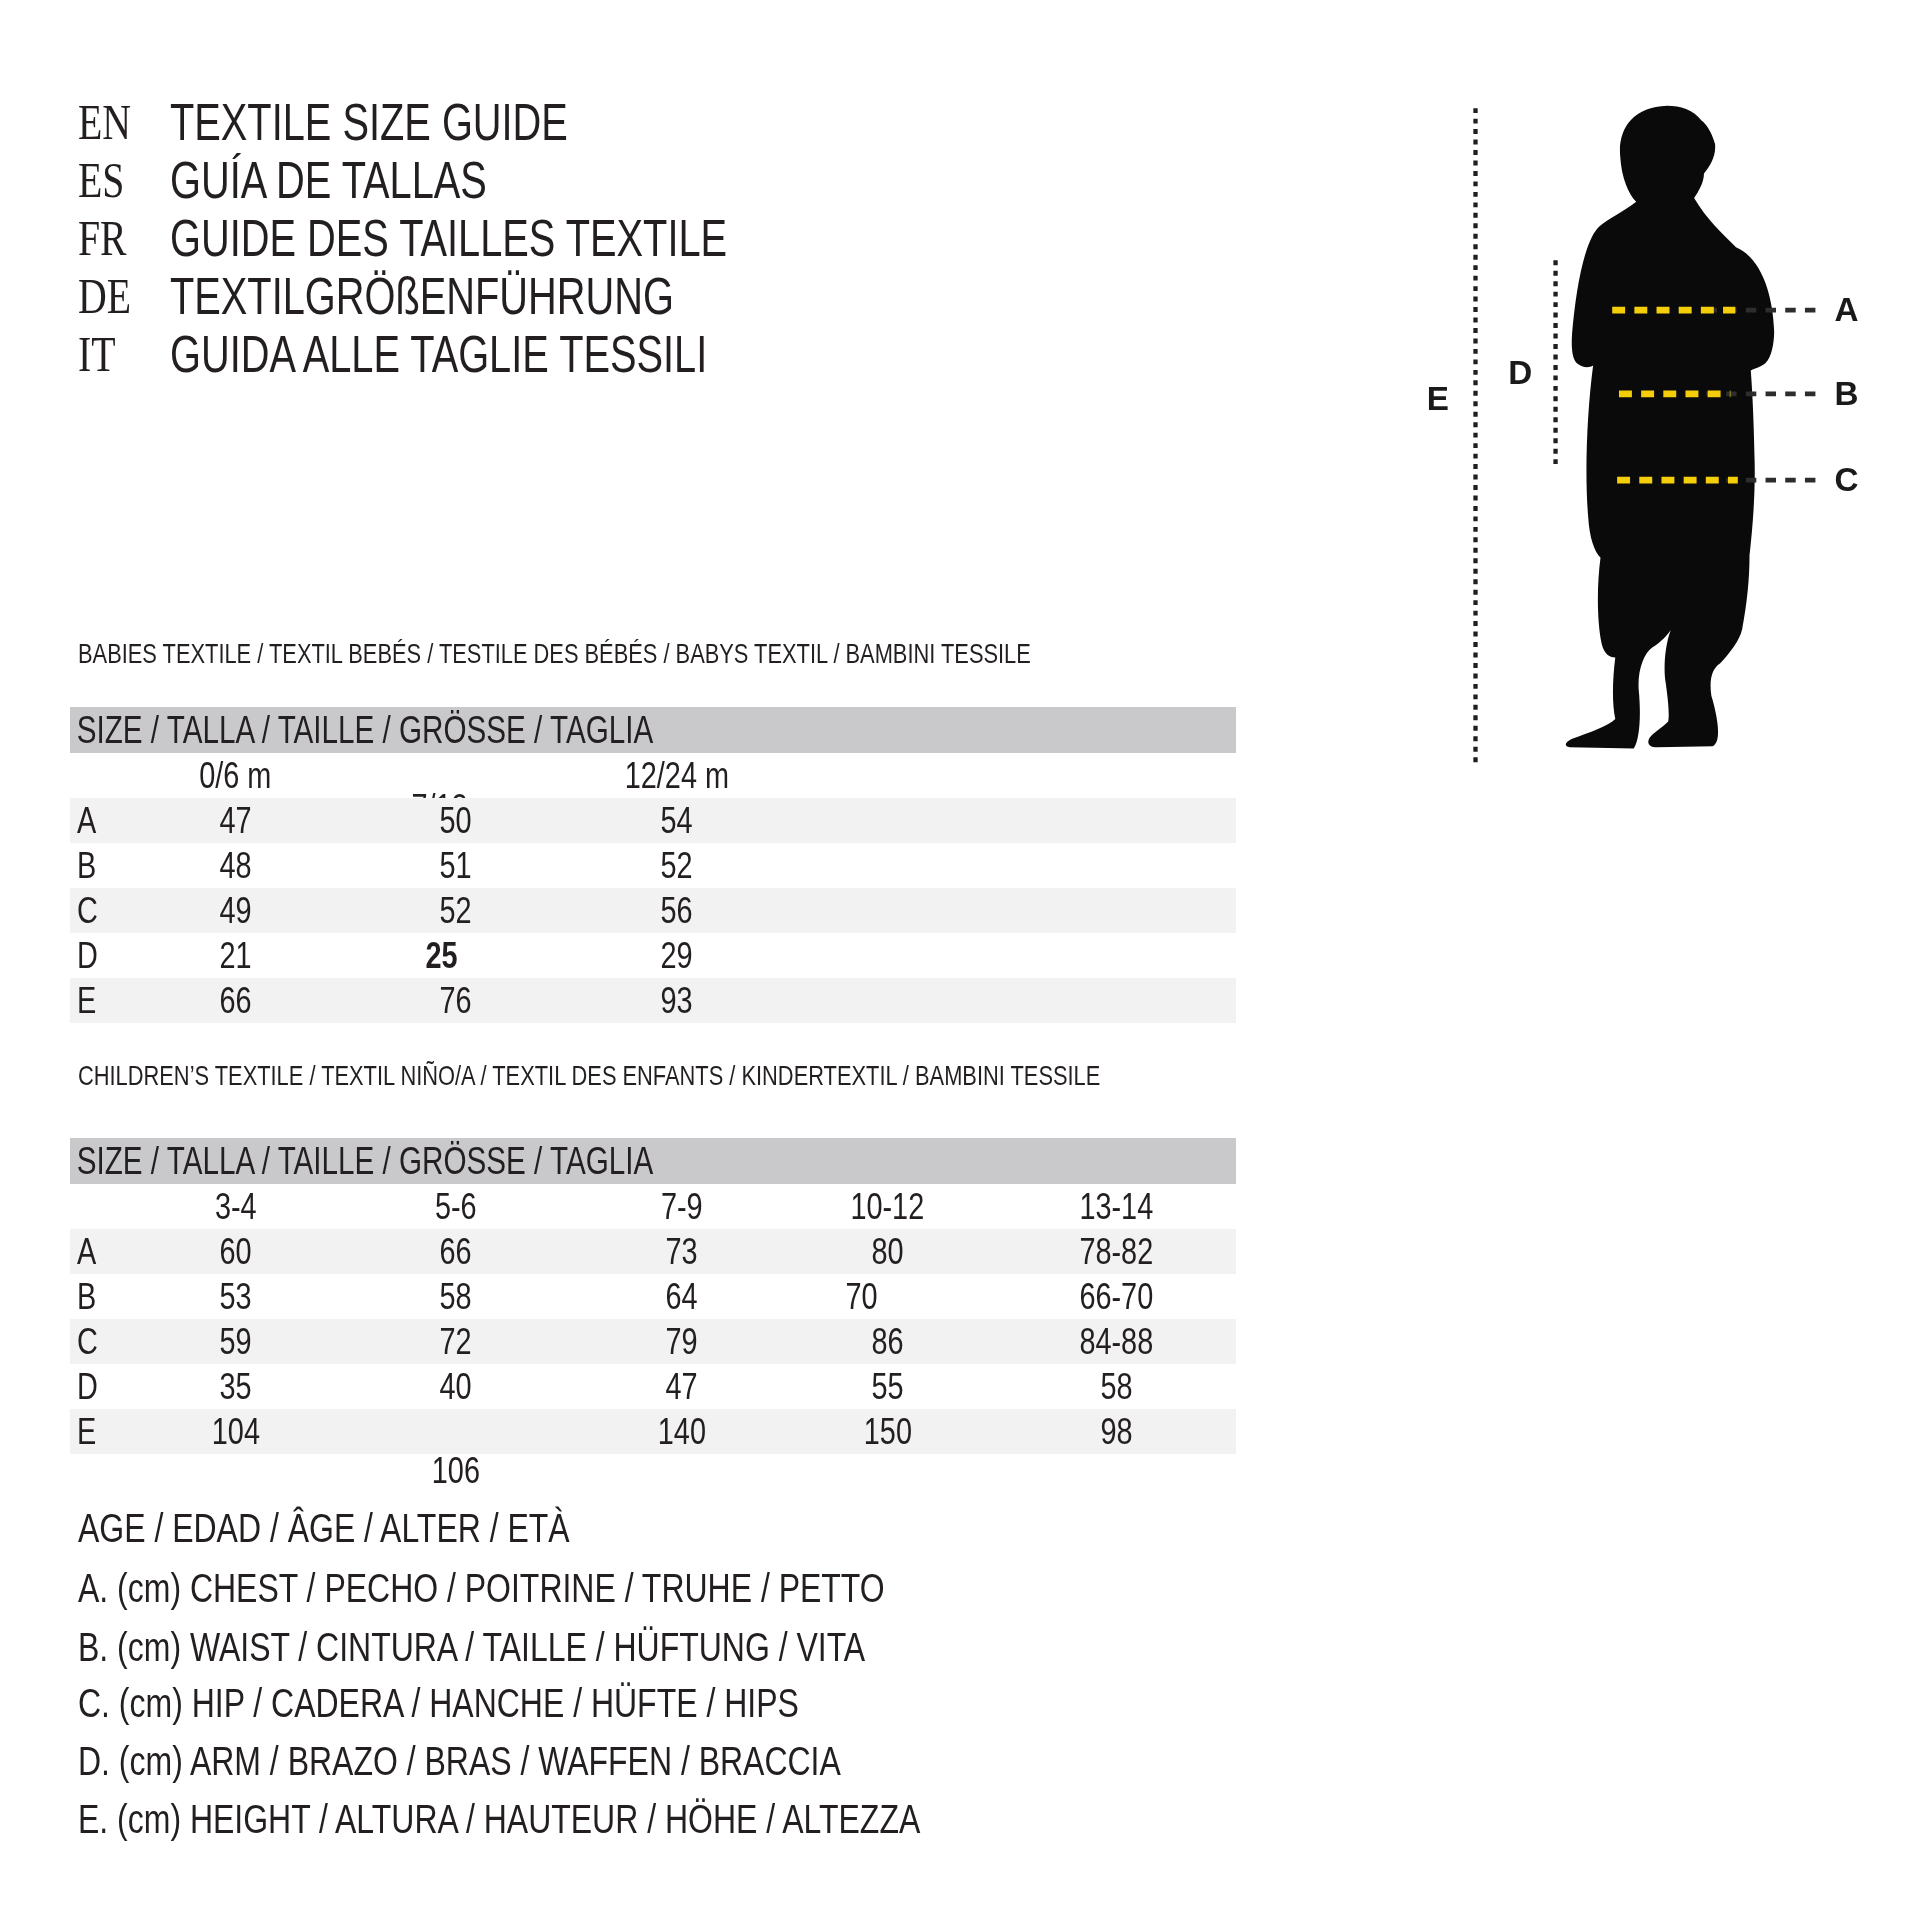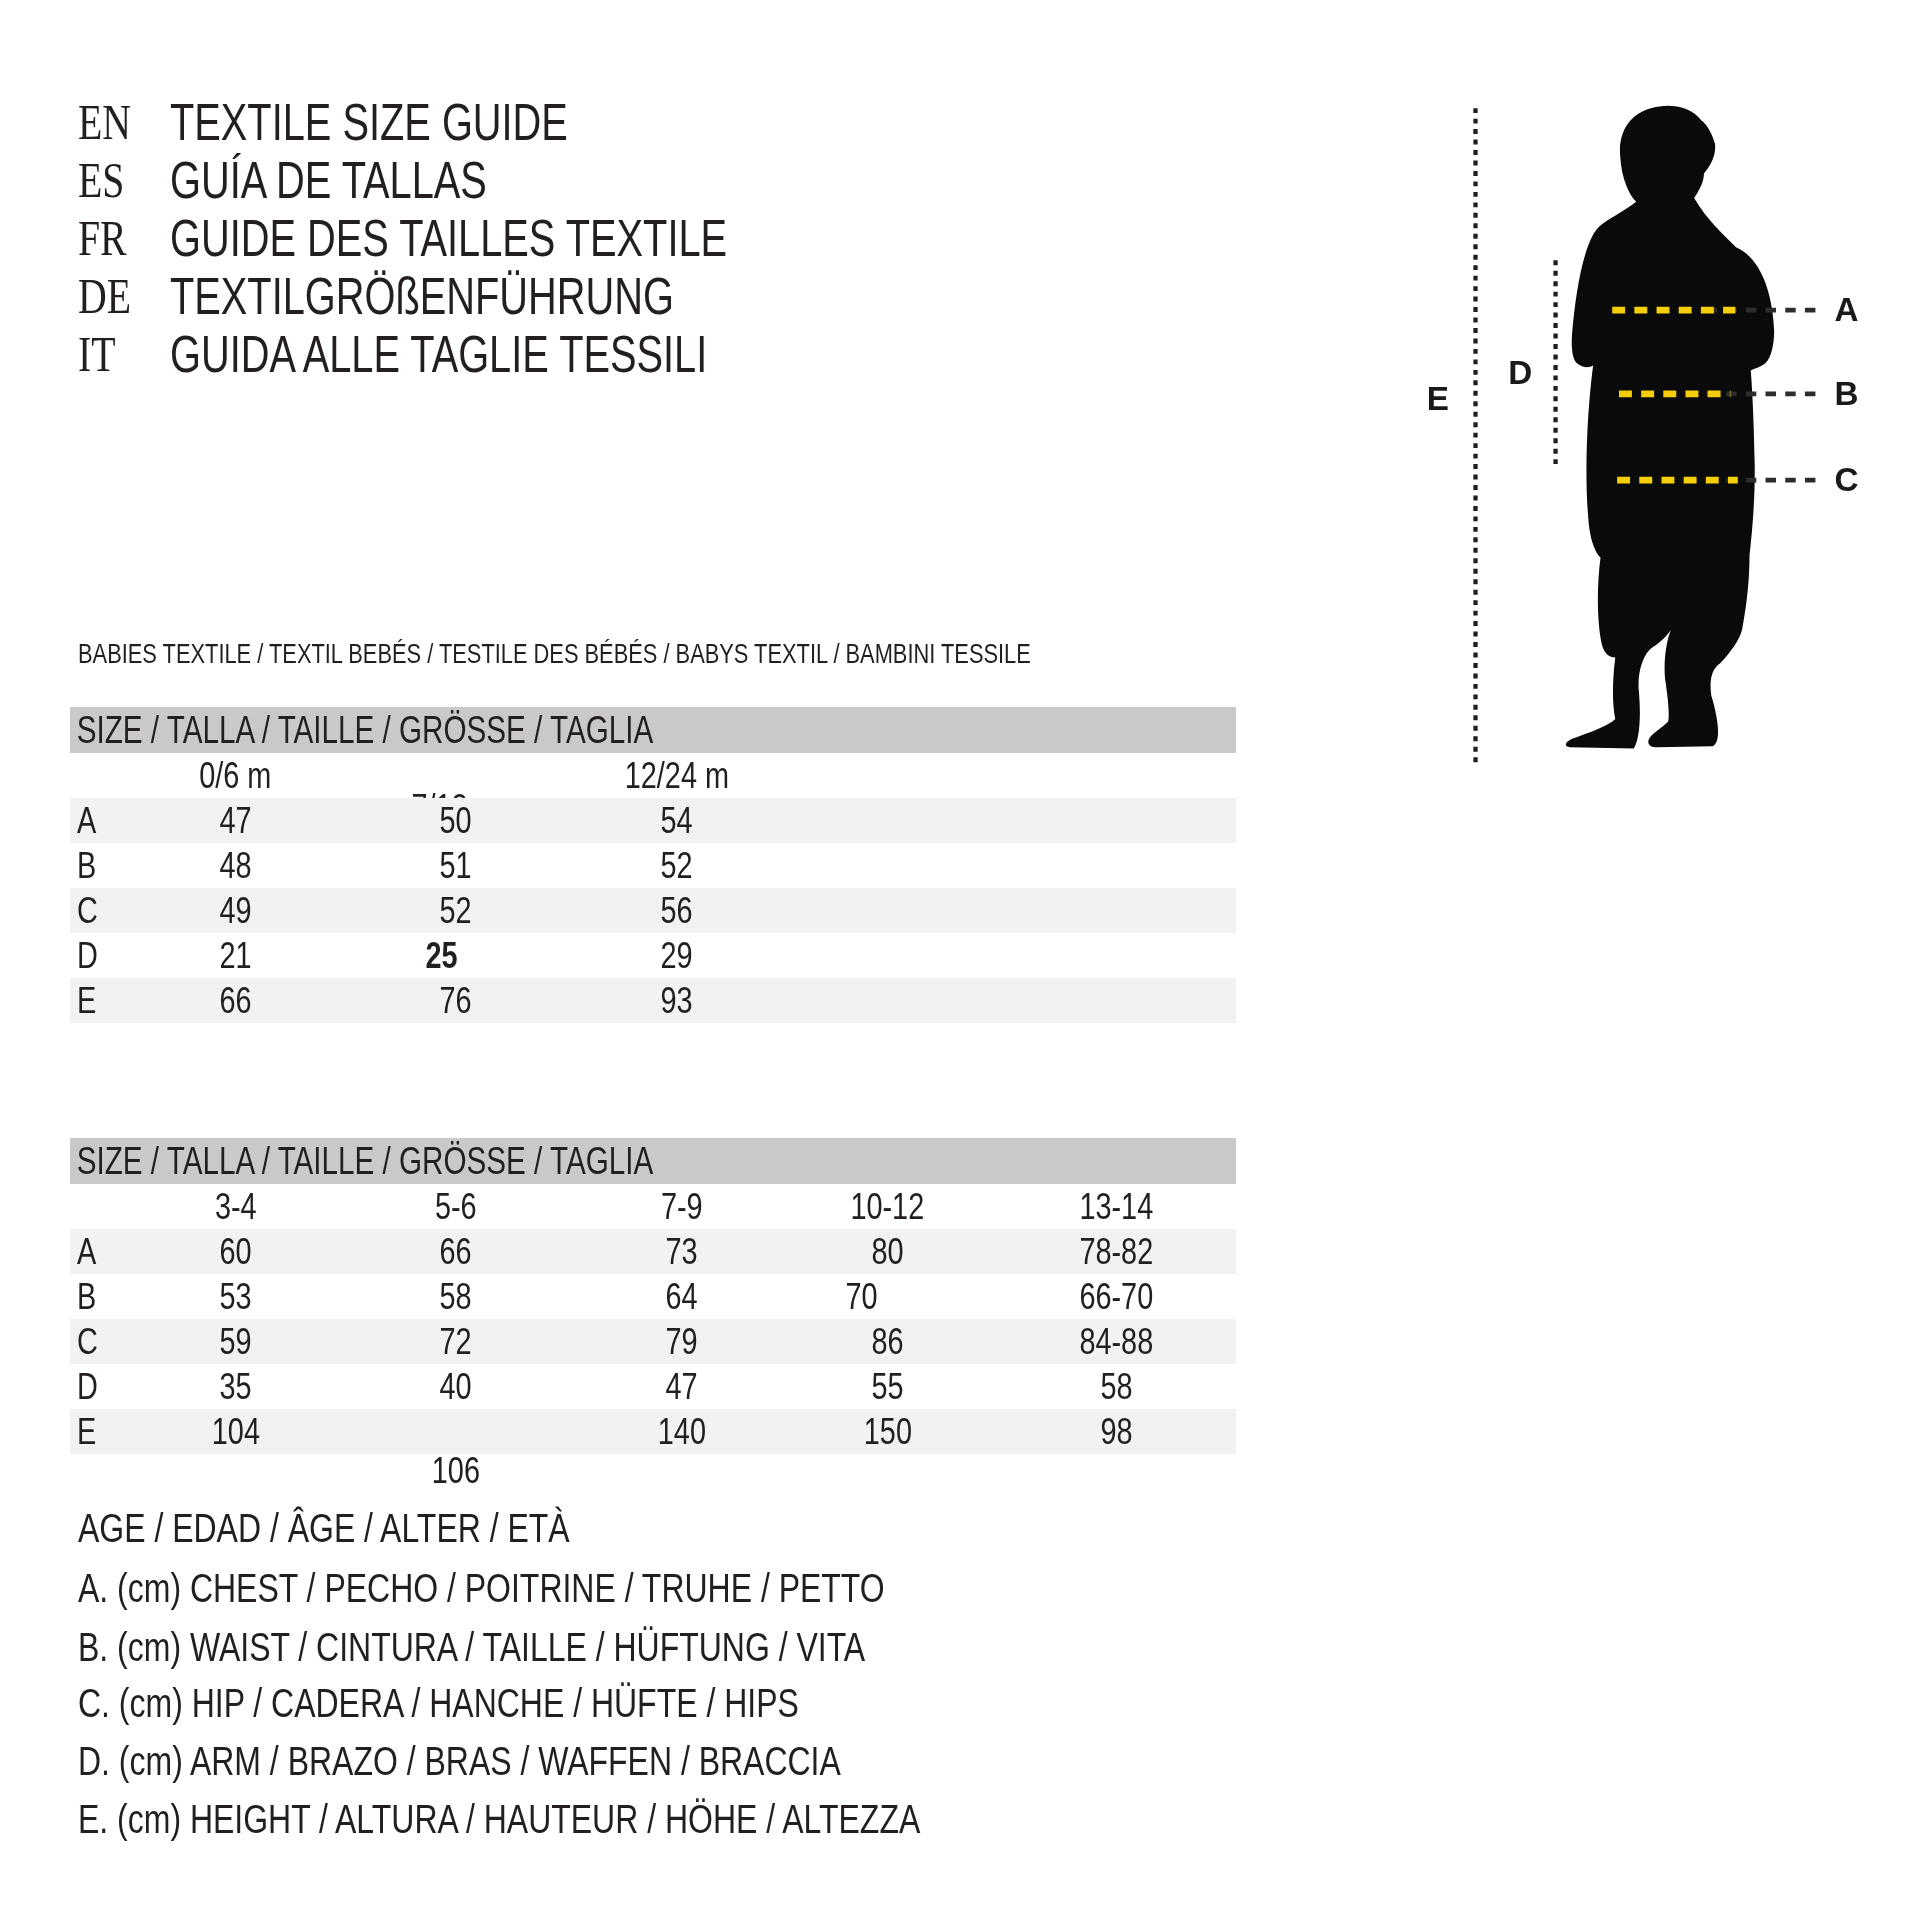--- a/index.html
+++ b/index.html
@@ -149,20 +149,23 @@
       <div class="cell" style="left:514px;"><span class="cxc">29</span></div>
     </div>
     <div class="tbl-row stripe" style="top:271px;">
       <span class="rowlabel"><span class="cx">E</span></span>
       <div class="cell" style="left:73px;"><span class="cxc">66</span></div>
       <div class="cell" style="left:293px;"><span class="cxc">76</span></div>
       <div class="cell" style="left:514px;"><span class="cxc">93</span></div>
     </div>
   </div>
 
+  <div class="abs section-title" style="left:78px;top:1062px;">
+    <span class="cx">CHILDREN’S TEXTILE / TEXTIL NIÑO/A / TEXTIL DES ENFANTS / KINDERTEXTIL / BAMBINI TESSILE</span>
+  </div>
 
   <div class="tbl" style="top:1138px;height:316px;">
     <div class="tbl-bar">
       <span class="cx">SIZE / TALLA / TAILLE / GRÖSSE / TAGLIA</span>
     </div>
     <div class="tbl-colhdr">
       <div class="cell" style="left:73px;"><span class="cxc">3-4</span></div>
       <div class="cell" style="left:293px;"><span class="cxc">5-6</span></div>
       <div class="cell" style="left:519px;"><span class="cxc">7-9</span></div>
       <div class="cell" style="left:725px;"><span class="cxc">10-12</span></div>

